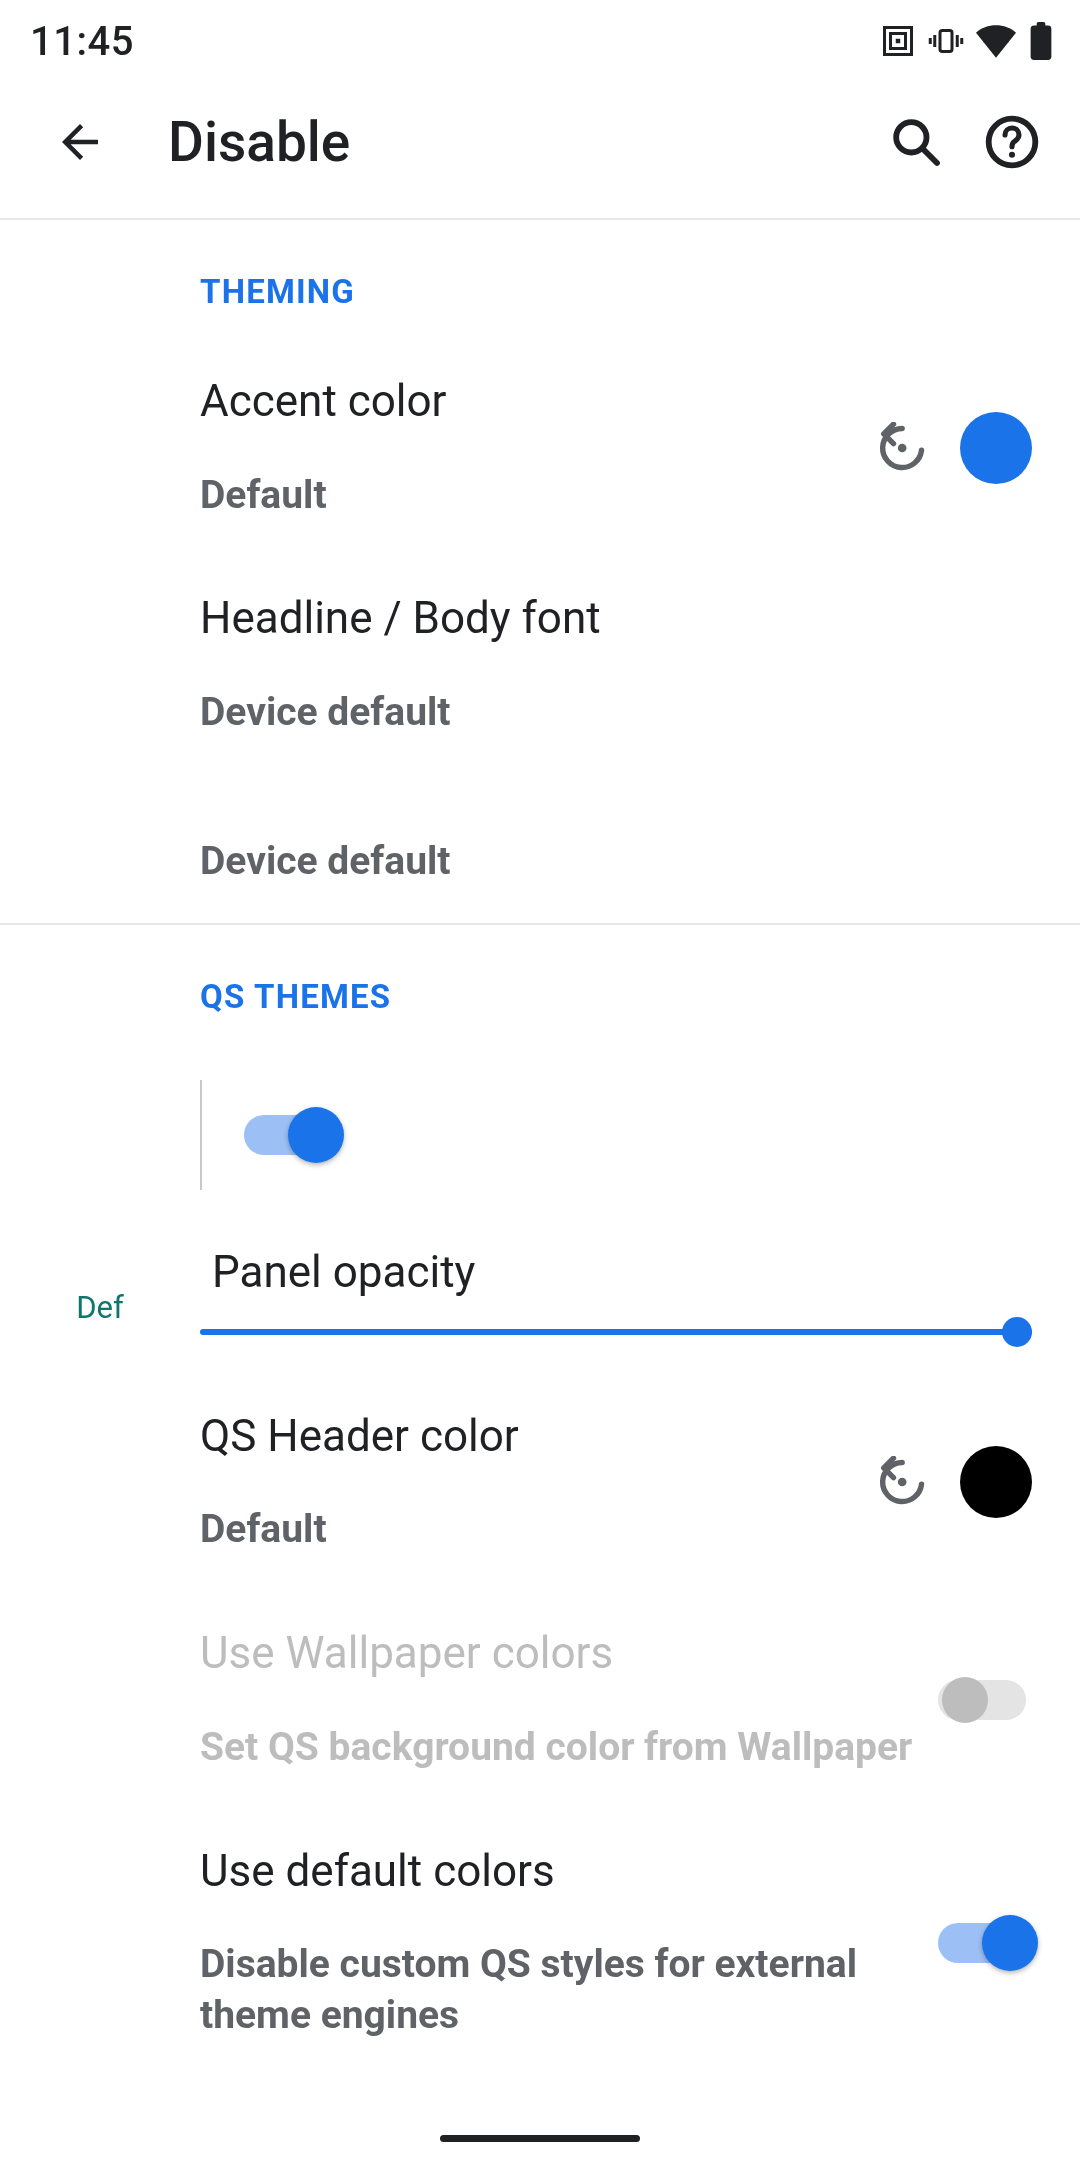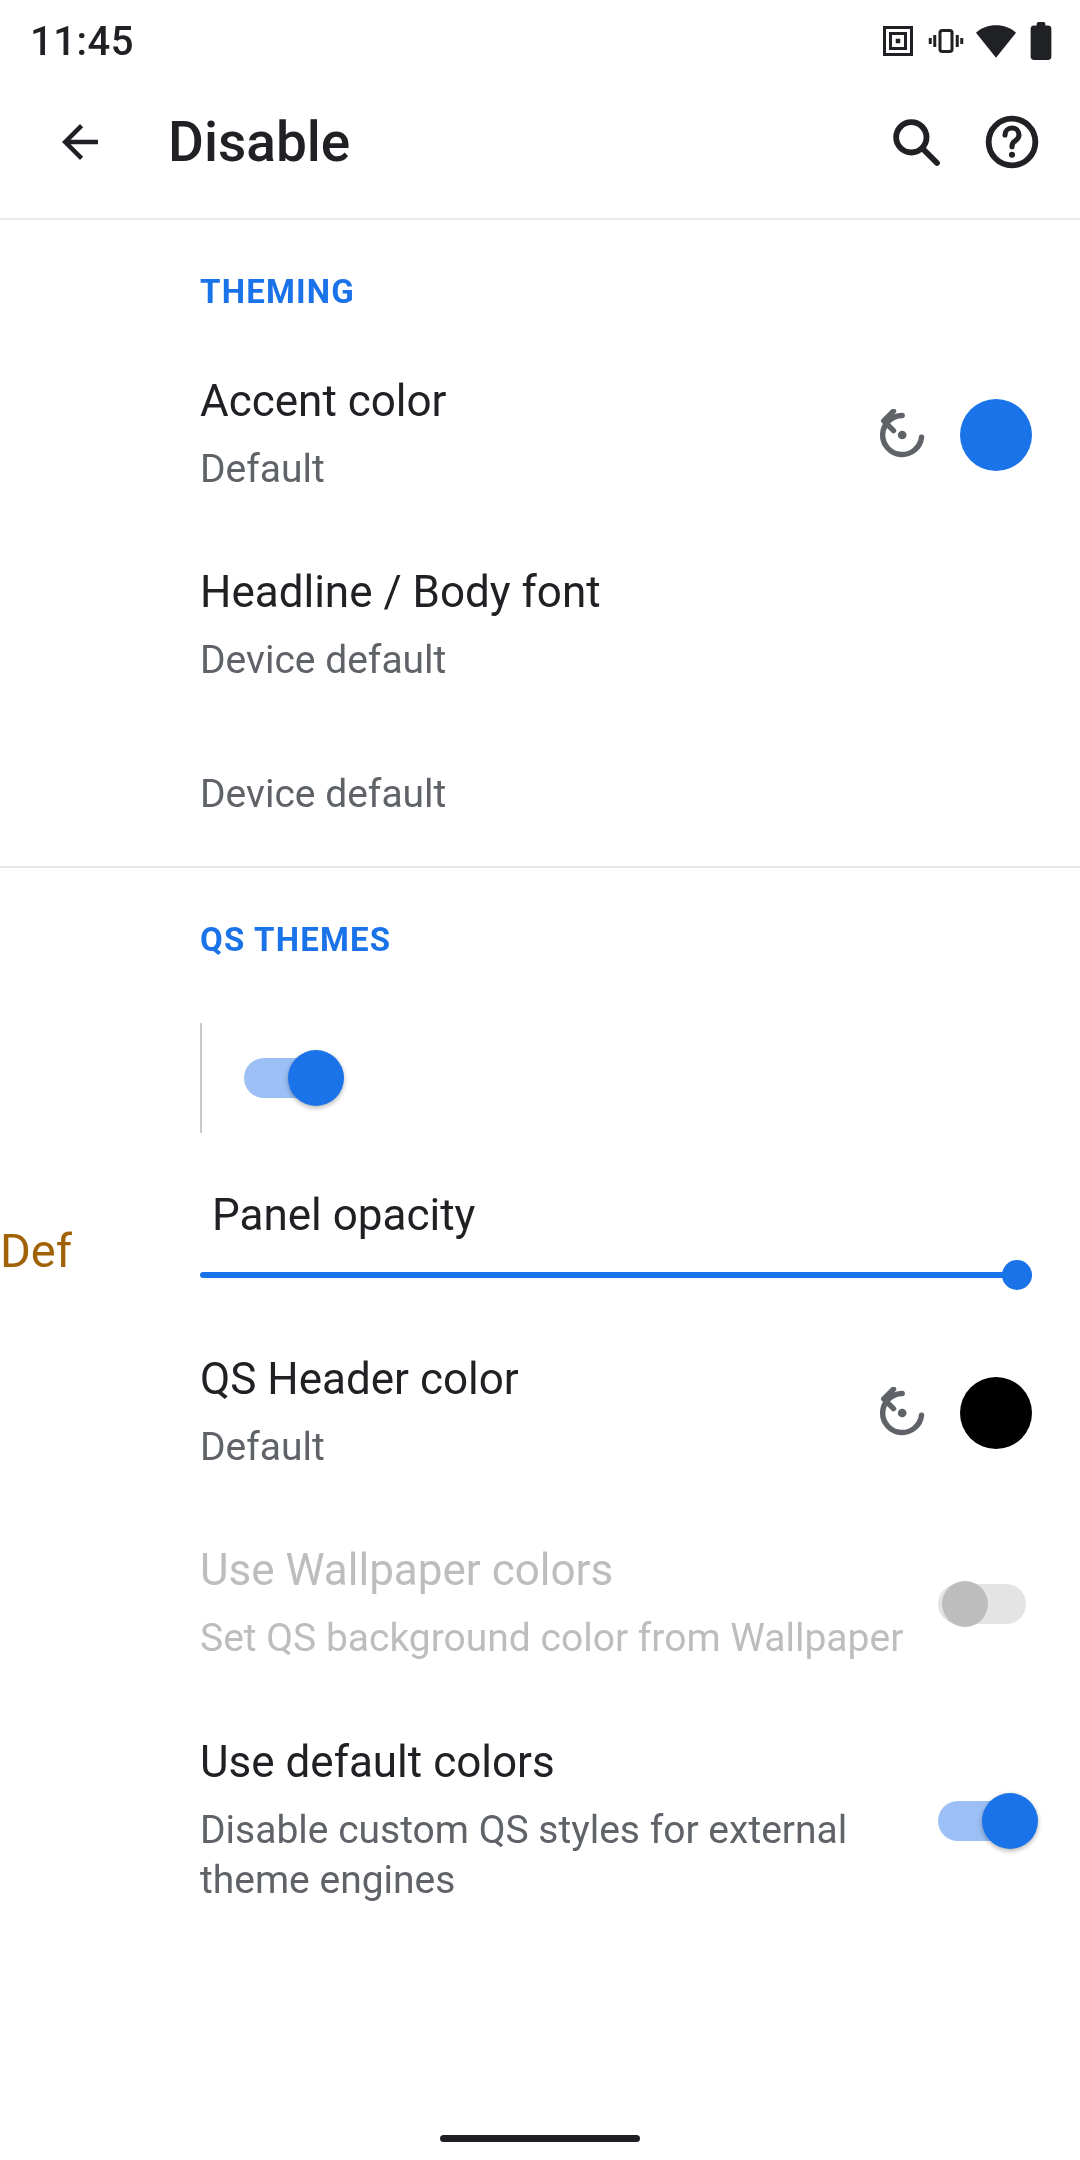--- a/index.html
+++ b/index.html
@@ -115,23 +115,24 @@
 
     .pref-title {
       font-size: 44px;
       font-weight: 400;
       color: #202124;
       line-height: 1.2;
     }
 
     .pref-summary {
       font-size: 39px;
-      font-weight: 400;
+      font-weight: 700;
       color: #5f6368;
       line-height: 1.3;
+      margin-top: 26px;
     }
 
     .pref-item.disabled .pref-title,
     .pref-item.disabled .pref-summary {
       color: #bdbdbd;
     }
 
     .pref-widget {
       display: flex;
       align-items: center;
@@ -207,22 +208,23 @@
 
     
     .slider-item {
       display: flex;
       align-items: center;
       padding: 0 48px 24px 0;
     }
 
     .slider-left-label {
       width: 200px;
-      font-size: 47px;
-      color: #a16207;
+      text-align: center;
+      font-size: 31px;
+      color: #0f766e;
       padding-top: 40px;
     }
 
     .slider-body {
       flex: 1;
       display: flex;
       flex-direction: column;
       gap: 16px;
       padding-top: 20px;
     }

